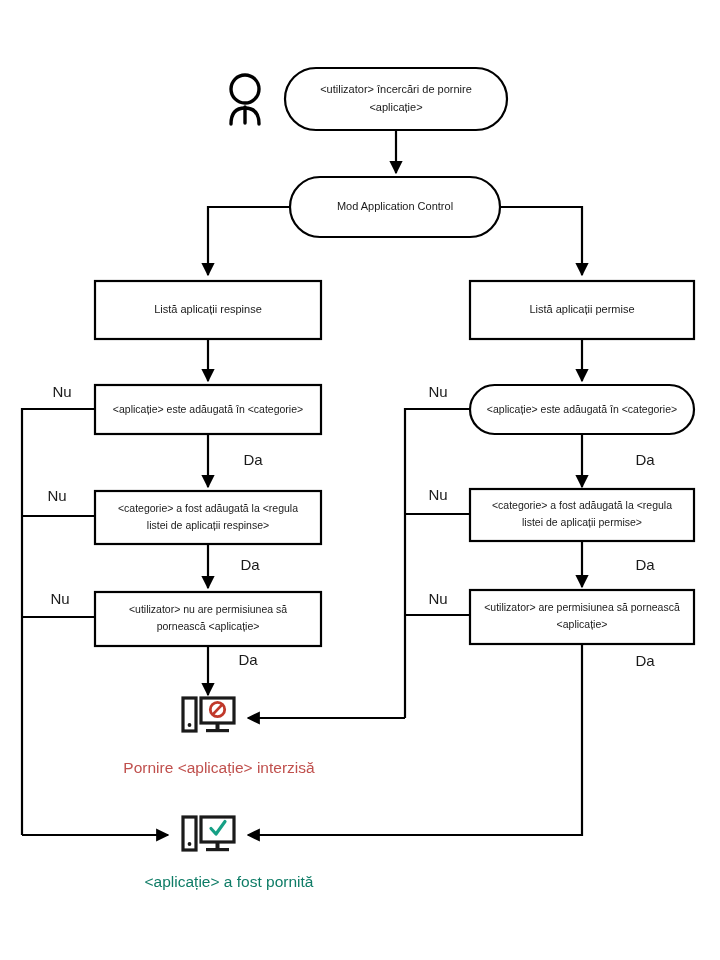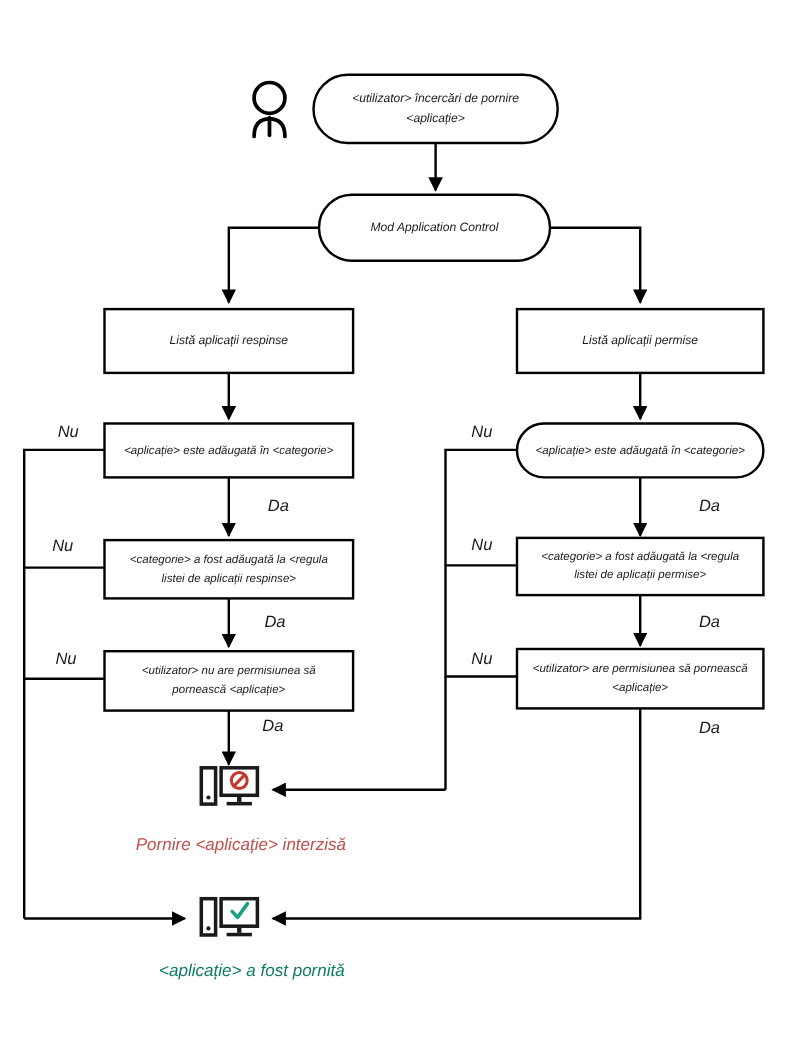--- a/index.html
+++ b/index.html
@@ -10,21 +10,20 @@
   body {
     width: 720px;
     height: 960px;
     font-family: "Liberation Sans", sans-serif;
     overflow: hidden;
   }
   #diagram-root {
     position: relative;
     width: 648px;
     height: 960px;
-    font-style: italic;
   }
   svg#flowchart {
     display: block;
     width: 720px;
     height: 960px;
   }
   .node-shape {
     fill: #ffffff;
     stroke: #000000;
     stroke-width: 2.2;

